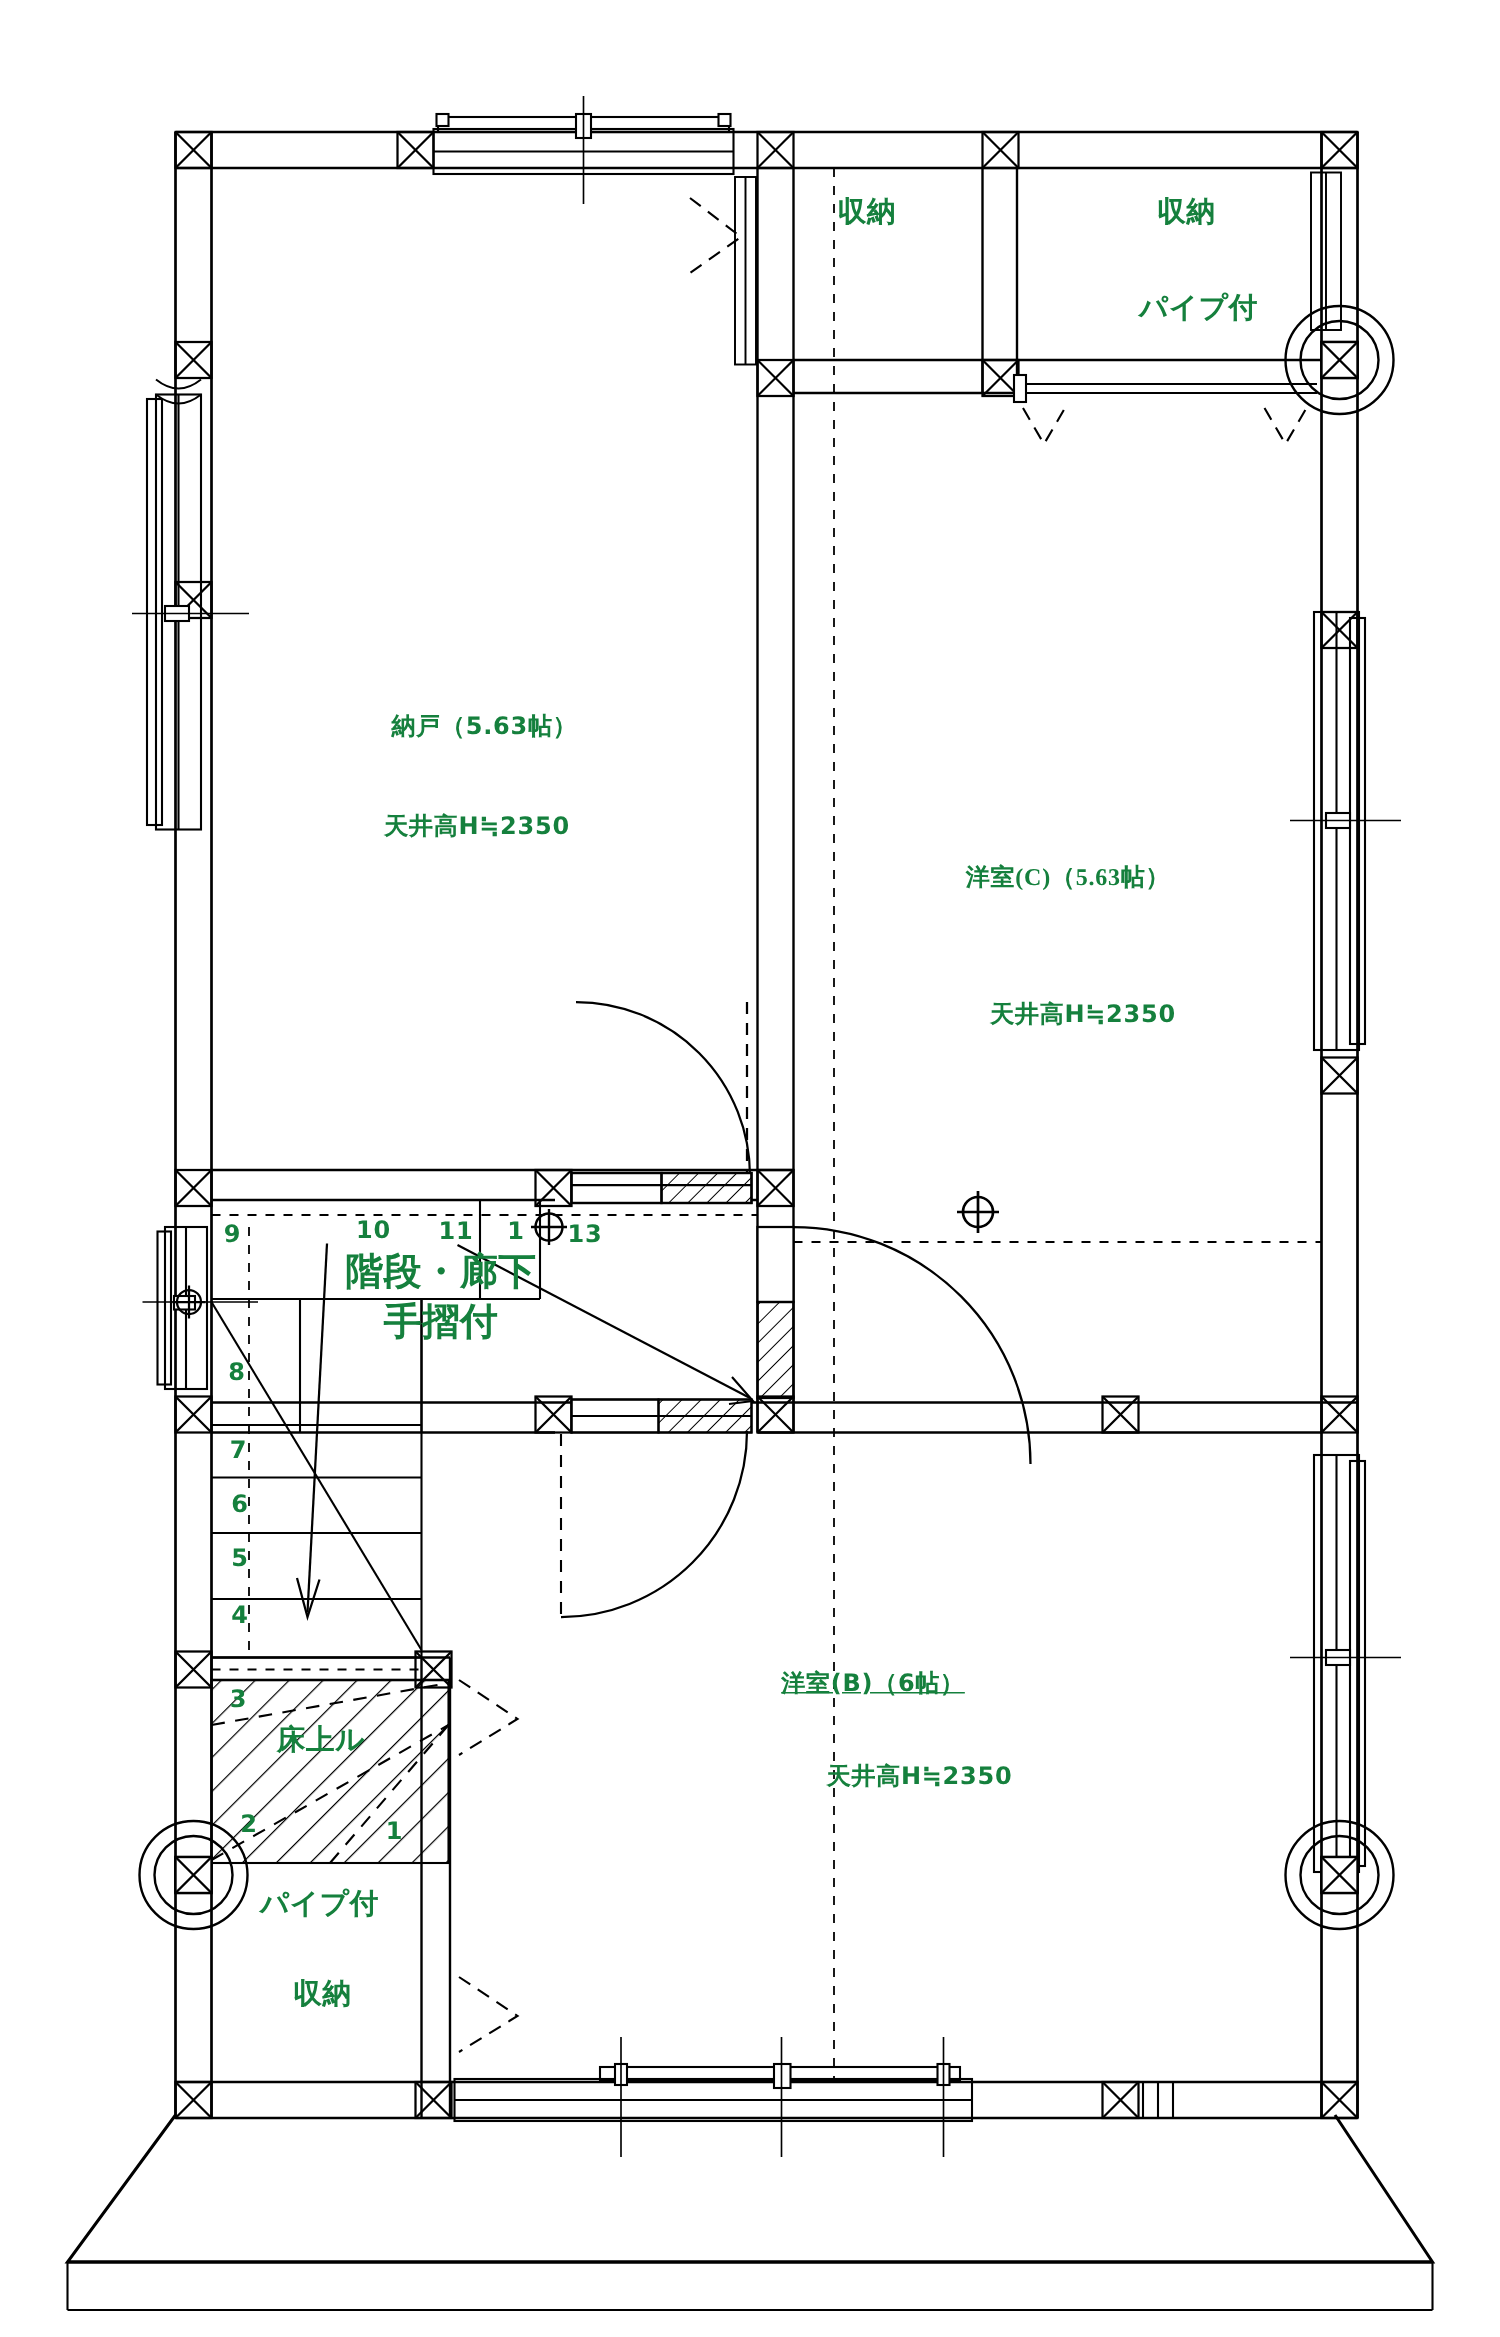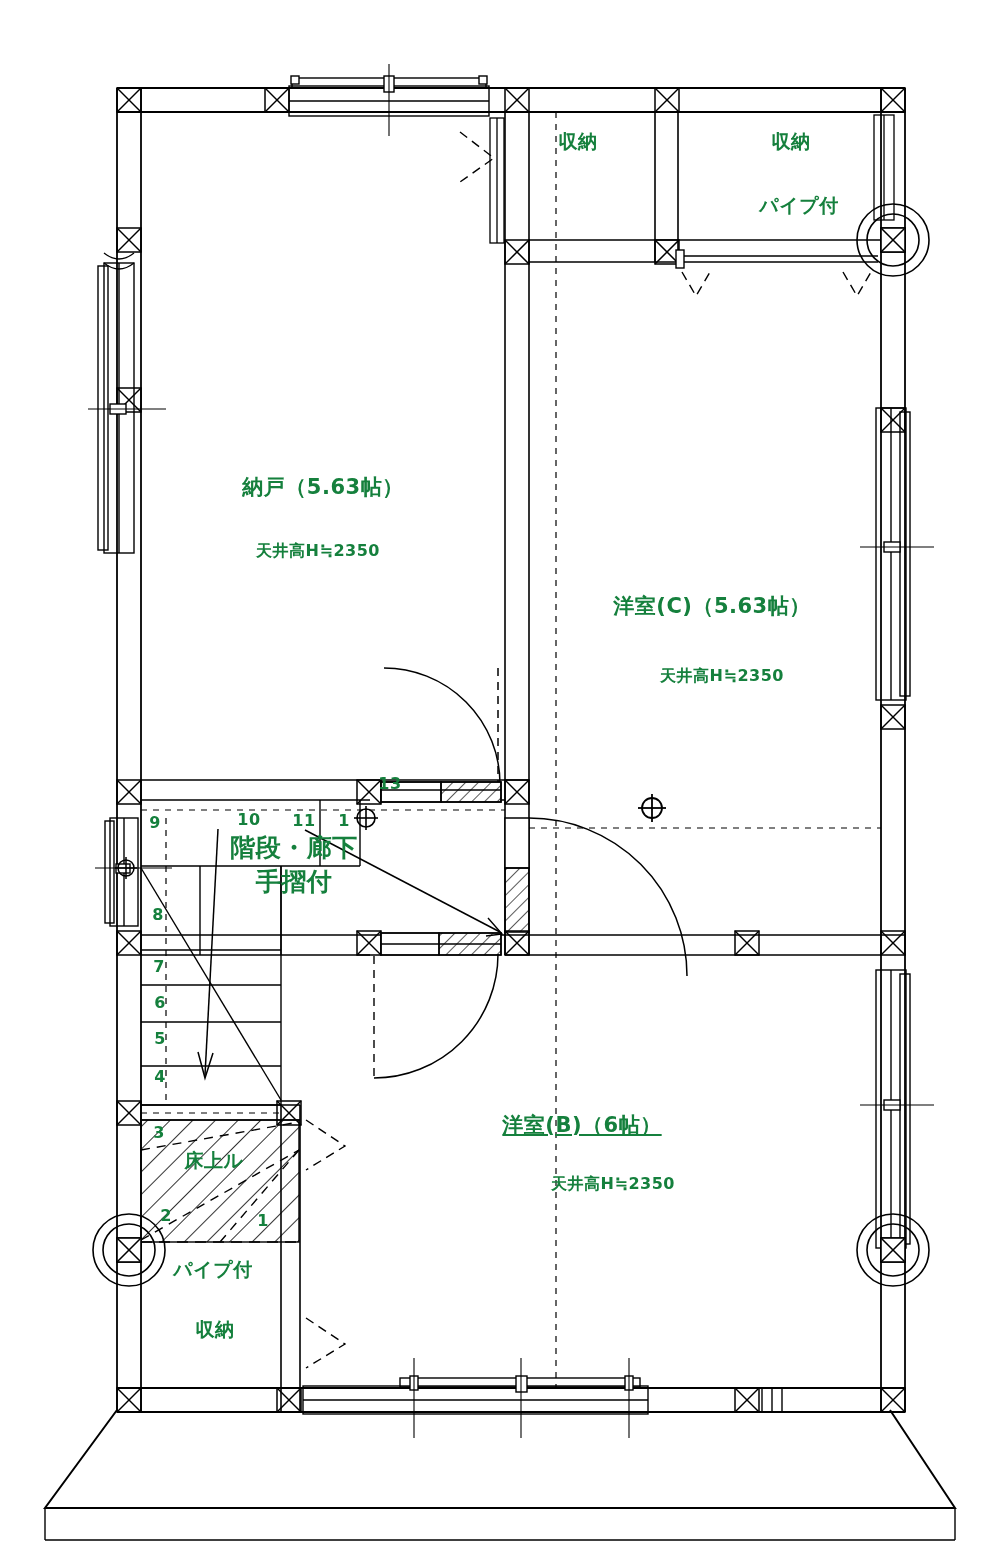--- a/index.html
+++ b/index.html
@@ -18,21 +18,21 @@
   #plan-svg { position: absolute; left: 0; top: 0; }
   .lbl {
     position: absolute;
     color: #15803d;
     font-family: "DejaVu Sans", sans-serif;
     white-space: nowrap;
     line-height: 1.05;
     font-weight: 700;
     letter-spacing: 0.5px;
   }
-  .room-name { font-size: 21px; }
+  .room-name { font-size: 16px; }
   .room-ceil { font-size: 16px; }
   .clo-name  { font-size: 19px; }
   .clo-pipe  { font-size: 19px; }
   .stair-num { font-size: 16px; font-weight: 700; }
   .stair-txt { font-size: 25px; }
   .floor-up  { font-size: 19px; }
   .ctr { transform: translateX(-50%); }
 </style>
 </head>
 <body>
@@ -446,21 +446,21 @@
       <line x1="126" y1="857" x2="126" y2="879"></line>
       <line x1="115" y1="868" x2="137" y2="868"></line>
     </g>
 
   </g>
 </svg>
 
 <div class="lbl room-name ctr" style="left:323px; top:476px;">納戸（5.63帖）</div>
 <div class="lbl room-ceil ctr" style="left:318px; top:543px;">天井高H≒2350</div>
 
-<div class="lbl room-name ctr" style="left:712px; top:595px;">洋室(C)（5.63帖）</div>
+<div class="lbl room-name ctr" style="left:712px; top:578px;font-family:Liberation Serif, serif;">洋室(C)（5.63帖）</div>
 <div class="lbl room-ceil ctr" style="left:722px; top:668px;">天井高H≒2350</div>
 
 <div class="lbl room-name ctr" style="left:582px; top:1114px;text-decoration:underline;">洋室(B)（6帖）</div>
 <div class="lbl room-ceil ctr" style="left:613px; top:1176px;">天井高H≒2350</div>
 
 <div class="lbl clo-name ctr" style="left:578px; top:132px;">収納</div>
 
 <div class="lbl clo-name ctr" style="left:791px; top:132px;">収納</div>
 <div class="lbl clo-pipe ctr" style="left:799px; top:196px;">パイプ付</div>
 
@@ -477,15 +477,15 @@
 <div class="lbl stair-num ctr" style="left:159px; top:1125px;">3</div>
 <div class="lbl stair-num ctr" style="left:160px; top:1069px;">4</div>
 <div class="lbl stair-num ctr" style="left:160px; top:1031px;">5</div>
 <div class="lbl stair-num ctr" style="left:160px; top:995px;">6</div>
 <div class="lbl stair-num ctr" style="left:159px; top:959px;">7</div>
 <div class="lbl stair-num ctr" style="left:158px; top:907px;">8</div>
 <div class="lbl stair-num ctr" style="left:155px; top:815px;">9</div>
 <div class="lbl stair-num ctr" style="left:249px; top:812px;">10</div>
 <div class="lbl stair-num ctr" style="left:304px; top:813px;text-align:center;">11</div>
 <div class="lbl stair-num ctr" style="left:344px; top:813px;">1</div>
-<div class="lbl stair-num ctr" style="left:390px; top:776px;">13</div>
+<div class="lbl stair-num ctr" style="left:390px; top:815px;">13</div>
 
 </div>
 
 </body></html>

